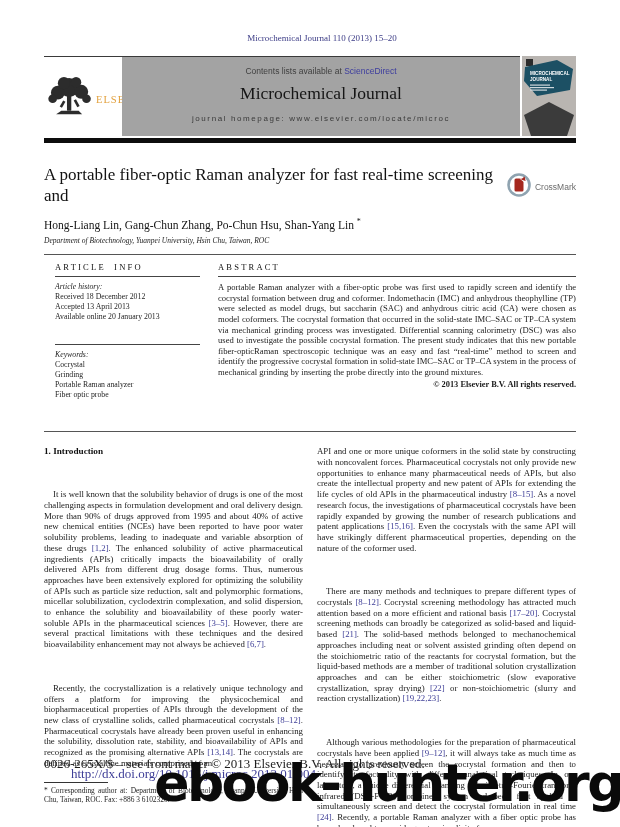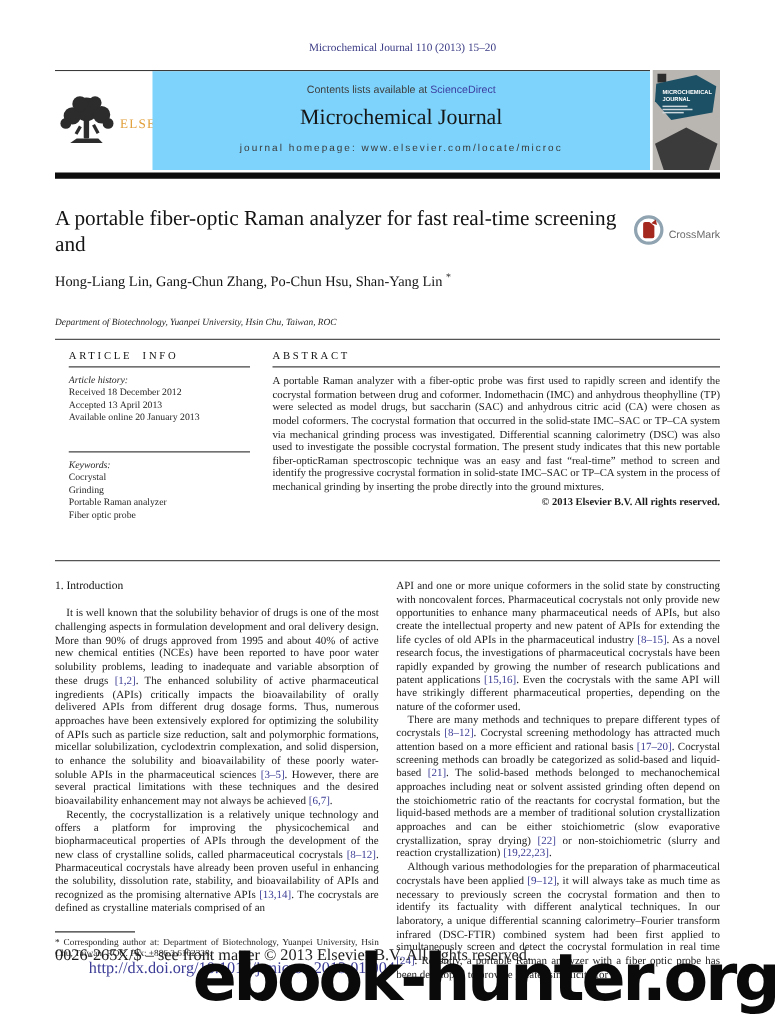--- a/index.html
+++ b/index.html
@@ -5,53 +5,53 @@
   html,body{margin:0;padding:0;background:#ffffff;}
   .page{position:relative;width:620px;height:827px;background:#fff;overflow:hidden;
         font-family:"Liberation Serif",serif;color:#1c1c1c;}
   .citation{position:absolute;top:33px;left:12px;width:100%;text-align:center;
             font-size:9px;color:#3c3c86;}
   .main{position:absolute;left:44px;top:56px;width:532px;}
   .header-row{display:flex;align-items:stretch;}
   .journal-banner{display:flex;width:476px;border-top:1.5px solid #3a3a3a;}
   .logo-box{width:78px;background:#fff;display:flex;flex-direction:row;align-items:center;padding-top:5px;}
   .logo-text{font-size:10.5px;letter-spacing:1px;color:#e2a03c;margin-top:1px;font-family:"Liberation Serif",serif;}
-  .gray-box{flex:1;background:#7dd3fc;text-align:center;padding:9px 0 7px;}
+  .gray-box{flex:1;background:#a3a3a3;text-align:center;padding:9px 0 7px;}
   .contents-line{font-family:"Liberation Sans",sans-serif;font-size:8.5px;color:#3f3f3f;}
   .sd-link{color:#3c3c9e;text-decoration:none;}
   .journal-name{font-size:17.5px;color:#161616;margin-top:7px;}
   .homepage-line{font-family:"Liberation Sans",sans-serif;font-size:8px;letter-spacing:1.6px;
                  color:#3a3a3a;margin-top:10px;}
   .cover{width:54px;height:80px;margin-left:2px;}
   .black-bar{height:4.5px;background:#0d0d0d;margin-top:2px;width:532px;}
   .title-row{display:flex;margin-top:21px;}
   .article-title{font-size:17px;font-weight:400;line-height:21px;color:#121212;margin:0;width:478px;}
   .crossmark{margin-left:auto;display:flex;align-items:center;margin-top:10px;height:26px;}
   .cm-label{font-family:"Liberation Sans",sans-serif;font-size:8.5px;color:#6b6b6b;margin-left:3px;}
   .authors{margin-top:11px;font-size:11.5px;color:#141414;}
   .authors sup{font-size:8px;}
-  .affiliation{margin-top:22px;font-size:7.5px;font-style:italic;color:#222;}
+  .affiliation{margin-top:6px;font-size:7.5px;font-style:italic;color:#222;}
   .rule{border:none;border-top:1px solid #555;margin:9px 0 0;}
   .info-abstract{display:flex;margin-top:7px;}
   .info-col{width:174px;box-sizing:border-box;padding-left:11px;padding-right:18px;flex-shrink:0;}
   .col-heading{font-size:8.5px;letter-spacing:2.2px;word-spacing:4px;color:#111;
                padding-bottom:4px;border-bottom:1px solid #444;}
   .info-block{margin-top:5px;padding-bottom:22px;}
   .info-block.bordered{border-bottom:1px solid #444;}
   .info-line{font-size:7.8px;line-height:10px;color:#1e1e1e;}
   .info-label{font-style:italic;}
   .abstract-col{flex:1;}
   .abs-text{margin:5px 0 0;font-size:8.6px;line-height:10.55px;text-align:justify;color:#1b1b1b;}
   .copyright{text-align:right;font-size:8.4px;margin-top:3px;color:#1b1b1b;font-weight:bold;}
   .rule2{border:none;border-top:1px solid #555;margin:9px 0 0;}
   .body-cols{display:flex;margin-top:14px;gap:14px;}
   .col{width:259px;}
-  .section-heading{font-size:9.2px;font-weight:normal;margin:0 0 12px;color:#111;}
+  .section-heading{font-size:9.2px;font-weight:bold;margin:0 0 12px;color:#111;}
   .para{font-size:8.8px;line-height:10.7px;text-align:justify;margin:0;color:#1b1b1b;}
-  .para.indent{text-indent:9px;}
+  .para.indent{text-indent:9px;margin-top:33px;}
   .ref{color:#3c3c96;}
   .footnote{margin-top:13px;}
   .fn-rule{width:64px;border-top:1px solid #333;margin-bottom:3px;}
   .fn{font-size:7.4px;line-height:9.5px;margin:0;text-align:justify;color:#1e1e1e;}
   .email-link{color:#3c3c96;text-decoration:none;}
   .footer{position:absolute;left:44px;top:759px;font-size:13px;line-height:10px;color:#1e1e1e;}
   .doi-link{color:#3c3c96;text-decoration:none;padding-left:27px;}
   .watermark{position:absolute;top:757px;right:-2px;z-index:10;line-height:1;
              font-family:"DejaVu Sans",sans-serif;font-weight:bold;font-size:52px;
              letter-spacing:-2.5px;color:#0a0a0a;}

